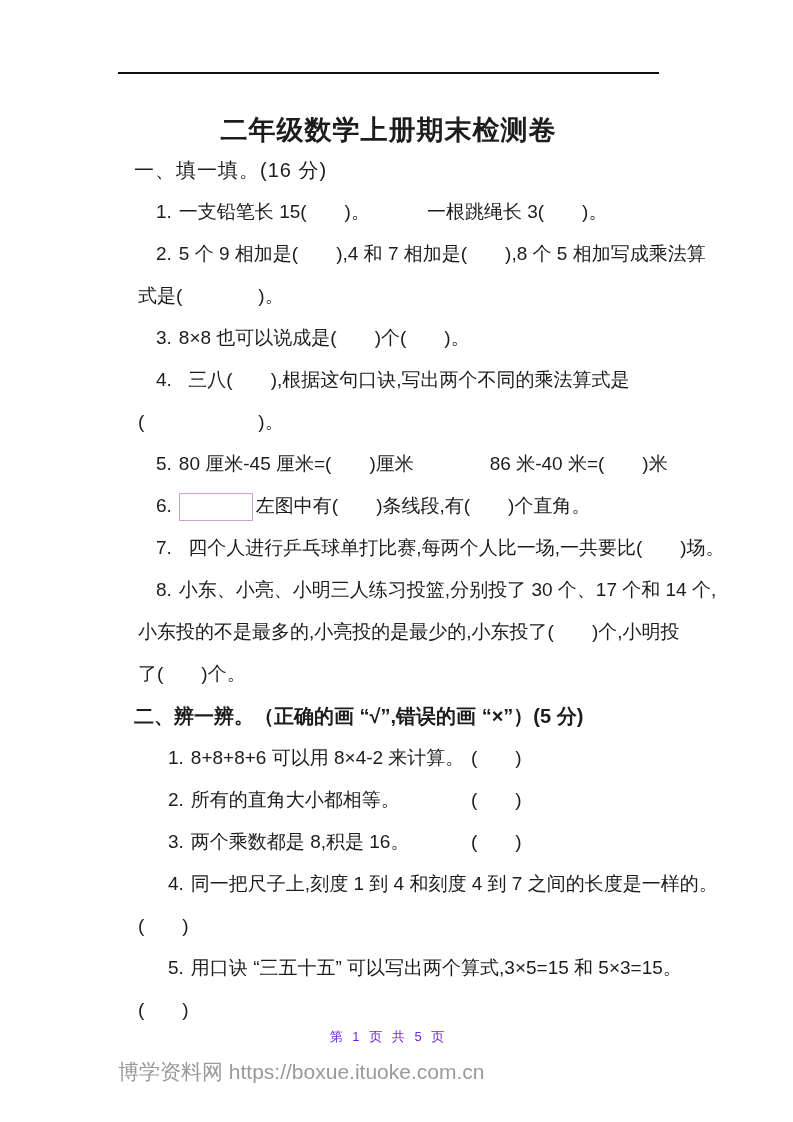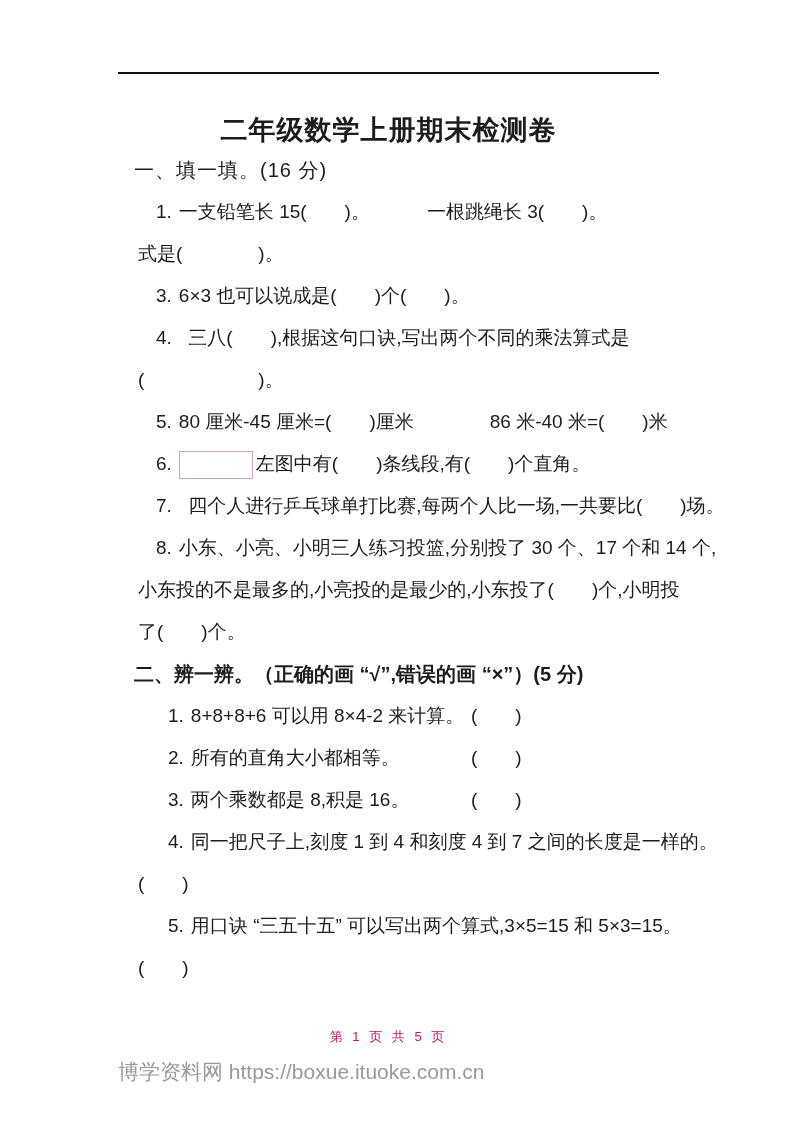--- a/index.html
+++ b/index.html
@@ -76,21 +76,21 @@
     left: 337px;
     top: 0;
   }
   .page-footer {
     position: absolute;
     left: 118px;
     top: 1028px;
     width: 541px;
     text-align: center;
     font-size: 13px;
-    color: #be185d;
+    color: #6d28d9;
     letter-spacing: 3px;
     white-space: nowrap;
   }
   .watermark {
     position: absolute;
     left: 118px;
     top: 1058px;
     width: 541px;
     font-size: 21px;
     color: #9a9a9a;
@@ -105,22 +105,23 @@
   <div class="top-rule"></div>
 
   <div class="title">二年级数学上册期末检测卷</div>
 
   <div class="flow">
 
     <div class="sec sec-1">
       <div class="sec-heading">一、填一填。(16 分)</div>
       <div class="q-list">
           <div class="line q-first"><span class="q-num">1.</span><span>一支铅笔长 15(　　)。　　　一根跳绳长 3(　　)。</span></div>
+          <div class="line q-first"><span class="q-num">2.</span><span>5 个 9 相加是(　　),4 和 7 相加是(　　),8 个 5 相加写成乘法算</span></div>
           <div class="line q-cont"><span>式是(　　　　)。</span></div>
-          <div class="line q-first"><span class="q-num">3.</span><span>6×3 也可以说成是(　　)个(　　)。</span></div>
+          <div class="line q-first"><span class="q-num">3.</span><span>8×8 也可以说成是(　　)个(　　)。</span></div>
           <div class="line q-first"><span class="q-num">4.</span><span> 三八(　　),根据这句口诀,写出两个不同的乘法算式是</span></div>
           <div class="line q-cont"><span>(　　　　　　)。</span></div>
           <div class="line q-first"><span class="q-num">5.</span><span>80 厘米-45 厘米=(　　)厘米　　　　86 米-40 米=(　　)米</span></div>
           <div class="line q-first"><span class="q-num">6.</span><span class="fig-box"></span><span>左图中有(　　)条线段,有(　　)个直角。</span></div>
           <div class="line q-first"><span class="q-num">7.</span><span> 四个人进行乒乓球单打比赛,每两个人比一场,一共要比(　　)场。</span></div>
           <div class="line q-first"><span class="q-num">8.</span><span>小东、小亮、小明三人练习投篮,分别投了 30 个、17 个和 14 个,</span></div>
           <div class="line q-cont"><span>小东投的不是最多的,小亮投的是最少的,小东投了(　　)个,小明投</span></div>
           <div class="line q-cont"><span>了(　　)个。</span></div>
         </div>
     </div>

